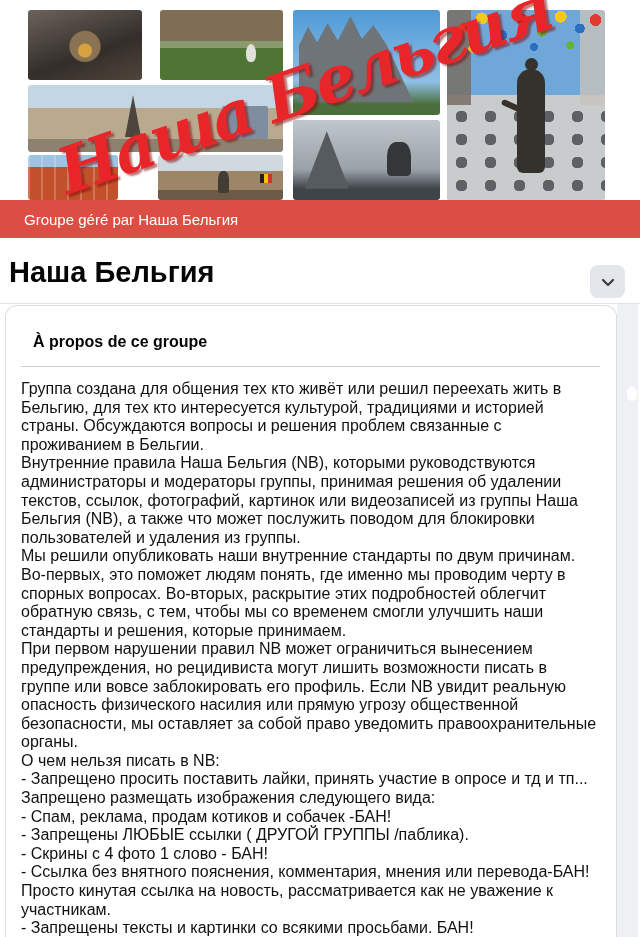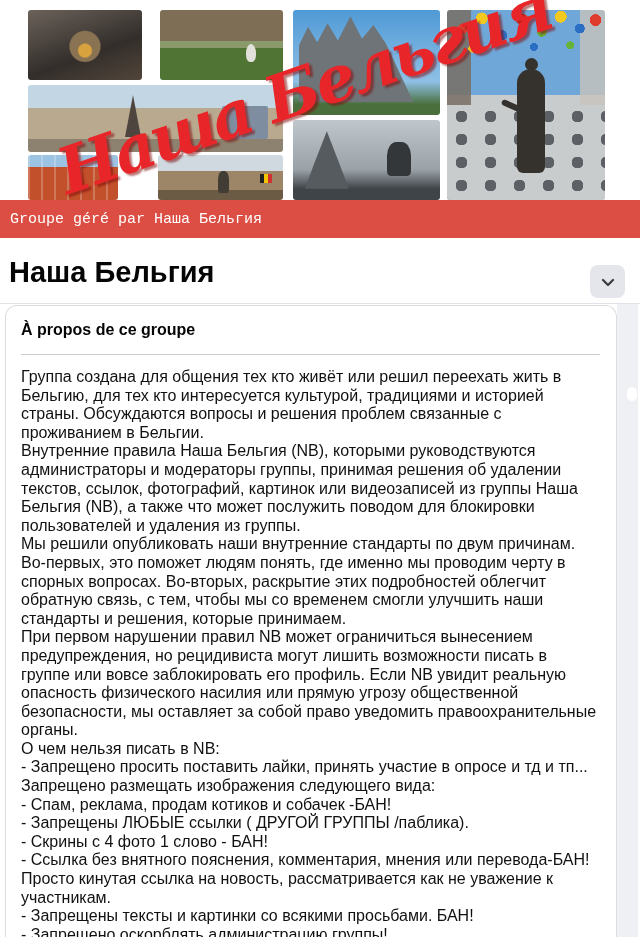--- a/index.html
+++ b/index.html
@@ -72,38 +72,38 @@
     background:#35322e;border-radius:3px;transform:rotate(24deg);}
   .script{position:absolute;left:32px;top:128px;z-index:5;white-space:nowrap;
     font-family:"DejaVu Serif","Liberation Serif",serif;font-style:italic;font-weight:700;
     font-size:64px;letter-spacing:-3px;color:#e8262a;
     text-shadow:2px 3px 2px rgba(130,10,10,.55);
     transform:rotate(-19deg);transform-origin:left center;}
 
   
   .banner{position:absolute;left:0;top:200px;width:640px;height:38px;background:#dc4e43;
     display:flex;align-items:center;}
-  .banner span{color:#fff;font-size:15px;padding-left:10px;font-family:Liberation Mono, monospace;}
+  .banner span{color:#fff;font-size:15px;padding-left:24px;}
 
   
   .titlebar{position:absolute;left:0;top:238px;width:640px;height:65px;background:#fff;
     border-bottom:1px solid #e0e2e5;}
   .titlebar h1{margin:0;position:absolute;left:9px;top:18px;font-size:29px;font-weight:700;color:#050505;}
   .chev{position:absolute;right:15px;top:27px;width:35px;height:33px;border:none;
     background:#e4e6eb;border-radius:8px;display:flex;align-items:center;justify-content:center;cursor:pointer;}
 
   
   .gutter{position:absolute;left:617px;top:304px;width:21px;height:633px;background:#eef0f4;}
   .thumb{position:absolute;right:1px;top:83px;width:10px;height:14px;background:#fff;border-radius:6px;}
 
   
   .card{position:absolute;left:5px;top:305px;width:612px;min-height:632px;background:#fff;
     border:1px solid #dbdde2;border-bottom:none;border-radius:12px 12px 0 0;box-sizing:border-box;
     padding:15px 16px 10px 15px;}
-  .card h2{margin:0;font-size:16px;font-weight:700;color:#050505;}
+  .card h2{margin:12px;font-size:16px;font-weight:700;color:#050505;}
   .divider{height:1px;background:#ccced2;margin:15px 0 13px 0;}
   .body-text{font-size:16px;line-height:18.6px;color:#111;white-space:pre-line;}
 </style>
 </head>
 <body>
 
 <div class="cover">
   <div class="collage">
     <div class="t t-a1"></div>
     <div class="t t-b1"></div>

